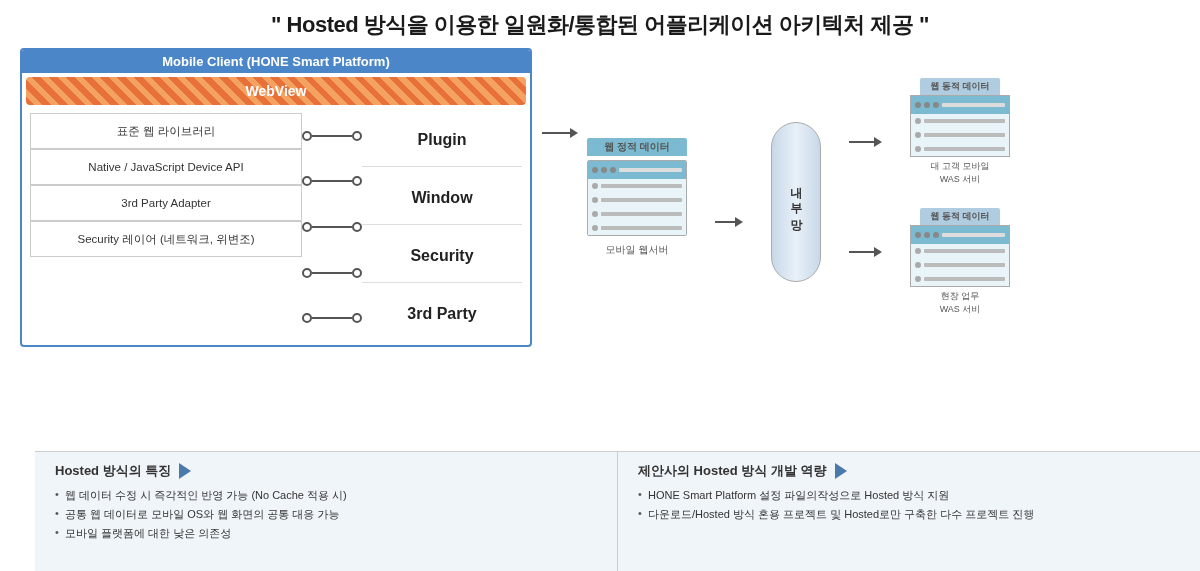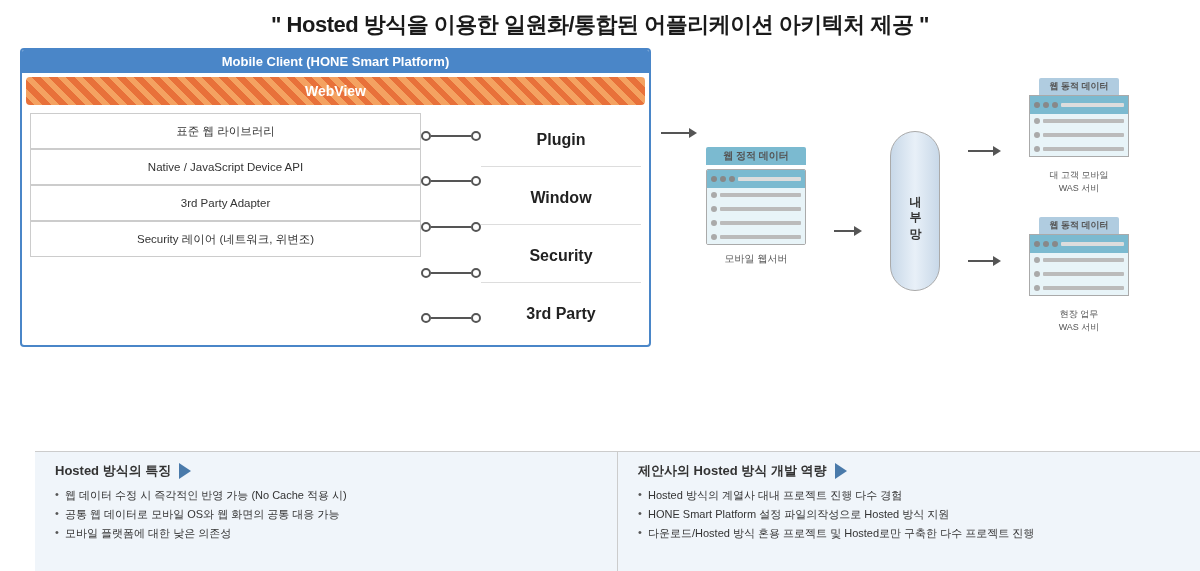--- a/index.html
+++ b/index.html
@@ -34,21 +34,21 @@
       flex-direction: row;
       align-items: flex-start;
       padding: 0 20px;
       flex: 1;
       gap: 10px;
     }
     
     .mobile-client-box {
       border: 2px solid #4a86c8;
       border-radius: 4px;
-      width: 631px;
+      width: 512px;
       min-height: 290px;
       position: relative;
       background: #fff;
     }
     .mobile-client-title {
       background: #4a86c8;
       color: #fff;
       text-align: center;
       font-size: 13px;
       font-weight: bold;
@@ -253,21 +253,21 @@
       margin-bottom: 0;
     }
     .right-server-stack {
       width: 100px;
       border: 1px solid #aaa;
     }
     .right-server-label-bottom {
       font-size: 9px;
       color: #555;
       text-align: center;
-      margin-top: 12px;
+      margin-top: 3px;
     }
 
     
     .bottom-section {
       display: flex;
       flex-direction: row;
       border-top: 1px solid #ccc;
       background: #f0f5fa;
       min-height: 120px;
       margin-left: 35px;
@@ -502,19 +502,18 @@
         <li>공통 웹 데이터로 모바일 OS와 웹 화면의 공통 대응 가능</li>
         <li>모바일 플랫폼에 대한 낮은 의존성</li>
       </ul>
     </div>
     <div class="bottom-right">
       <div class="bottom-title">
         <span>제안사의 Hosted 방식 개발 역량</span>
         <div class="bottom-title-arrow"></div>
       </div>
       <ul class="bottom-list">
-        <li>Hosted 방식의 계열사 대내 프로젝트 진행 다수 경험</li>
         <li>HONE Smart Platform  설정 파일의작성으로 Hosted 방식 지원</li>
         <li>다운로드/Hosted 방식 혼용 프로젝트 및 Hosted로만 구축한 다수 프로젝트 진행</li>
       </ul>
     </div>
   </div>
 </div>
 
 </body></html>

